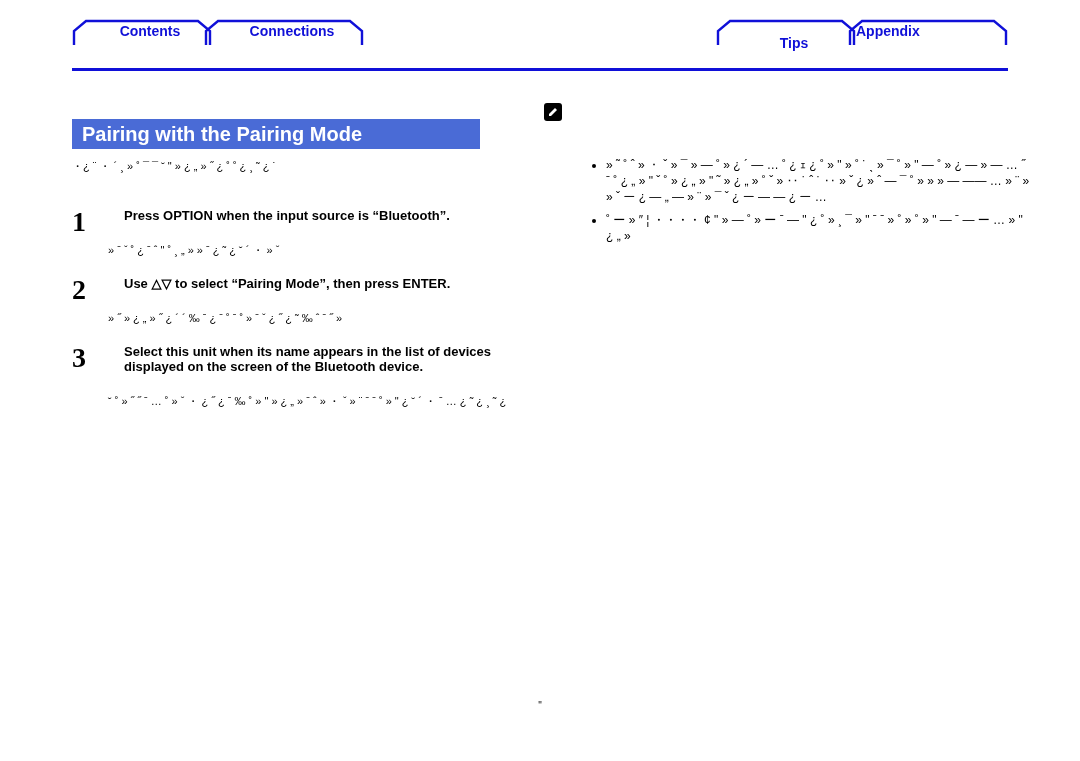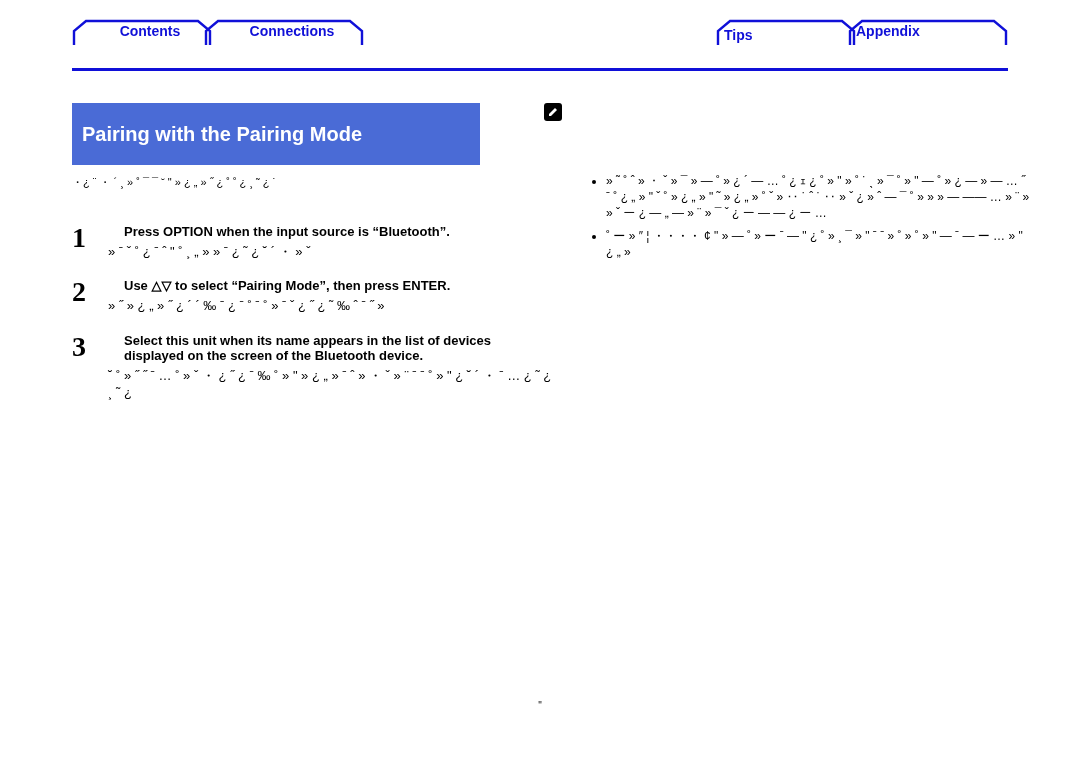--- a/index.html
+++ b/index.html
@@ -52,28 +52,28 @@
   
   .w-contents   { width: 140px; }
   .w-conn       { width: 160px; margin-left: -8px; } 
   .w-settings   { width: 160px; margin-left: -8px; }
   .w-tips       { width: 140px; margin-left: -8px; }
   .w-appendix   { width: 160px; margin-left: -8px; }
   .gap          { flex: 1; }
 
   
   .section-bar {
-    margin: 28px 0 0 72px;
+    margin: 44px 0 0 72px;
     background: #4a6bd6;
     color: #fff;
     font-weight: bold;
     font-size: 20px;
     height: 30px;
     line-height: 30px;
-    padding: 16px 10px;
+    padding: 0 10px;
     width: 388px;
     display: inline-block;
   }
 
   
   .note-icon {
     display: inline-flex;
     vertical-align: top;
     margin: 28px 0 0 60px;
     width: 18px;
@@ -123,22 +123,22 @@
     font-size: 28px;
     font-weight: bold;
     font-family: "Times New Roman", serif;
     line-height: 1;
     flex: none;
     text-align: left;
   }
   .step-text { flex: 1; font-size: 13px; }
   .step-strong { font-weight: bold; padding-left: 16px; }
   .step-sub {
-    font-size: 13px;
-    margin-top: 4px;
+    font-size: 11px;
+    margin-top: 20px;
     color: #000;
   }
 
   
   .page-mark {
     position: absolute;
     left: 0; right: 0;
     bottom: 50px;
     text-align: center;
     font-size: 10px;
@@ -165,21 +165,21 @@
       <div class="tab-label" style="width:100%;text-align:center;position:relative;top:4px;">Connections</div>
     </div>
 
     <div class="gap"></div>
 
 
     <div class="slot w-tips">
       <svg viewBox="0 0 140 28" preserveAspectRatio="none">
         <polyline points="2,26 2,12 14,2 126,2 138,12 138,26" fill="none" stroke="#1010d8" stroke-width="2.4"></polyline>
       </svg>
-      <div class="tab-label" style="width:100%;position:relative;top:8px;">Tips</div>
+      <div class="tab-label" style="width:100%;text-align:center;position:relative;top:16px;">Tips</div>
     </div>
 
     <div class="slot w-appendix">
       <svg viewBox="0 0 160 28" preserveAspectRatio="none">
         <polyline points="2,26 2,12 14,2 146,2 158,12 158,26" fill="none" stroke="#1010d8" stroke-width="2.4"></polyline>
       </svg>
       <div class="tab-label" style="width:100%;text-align:left;position:relative;top:4px;">Appendix</div>
     </div>
 
   </div>

